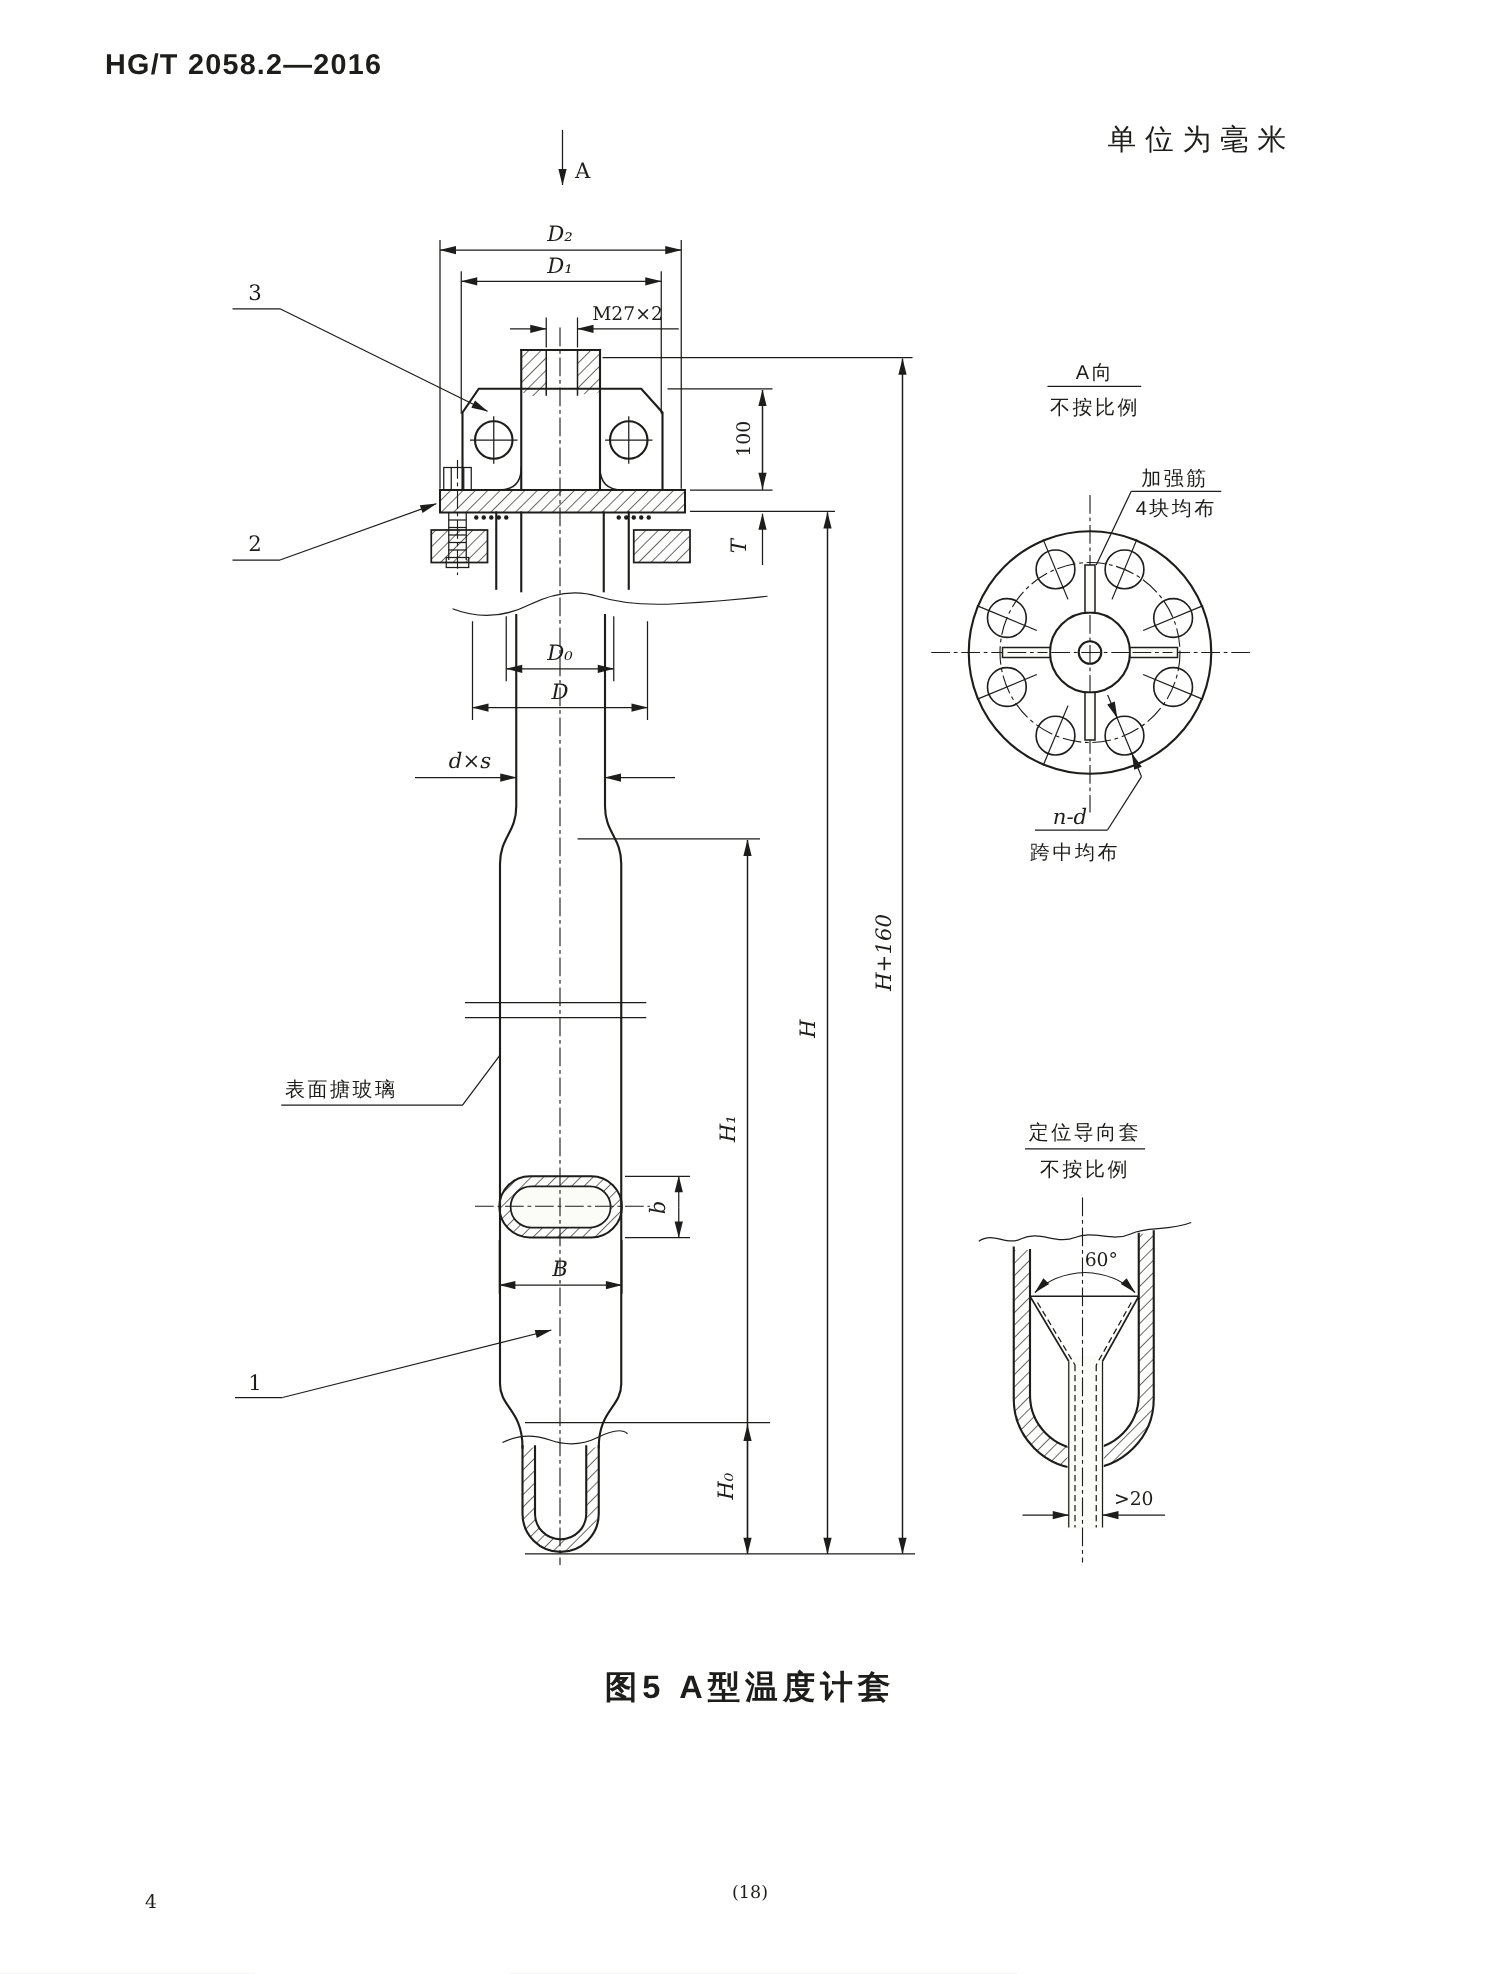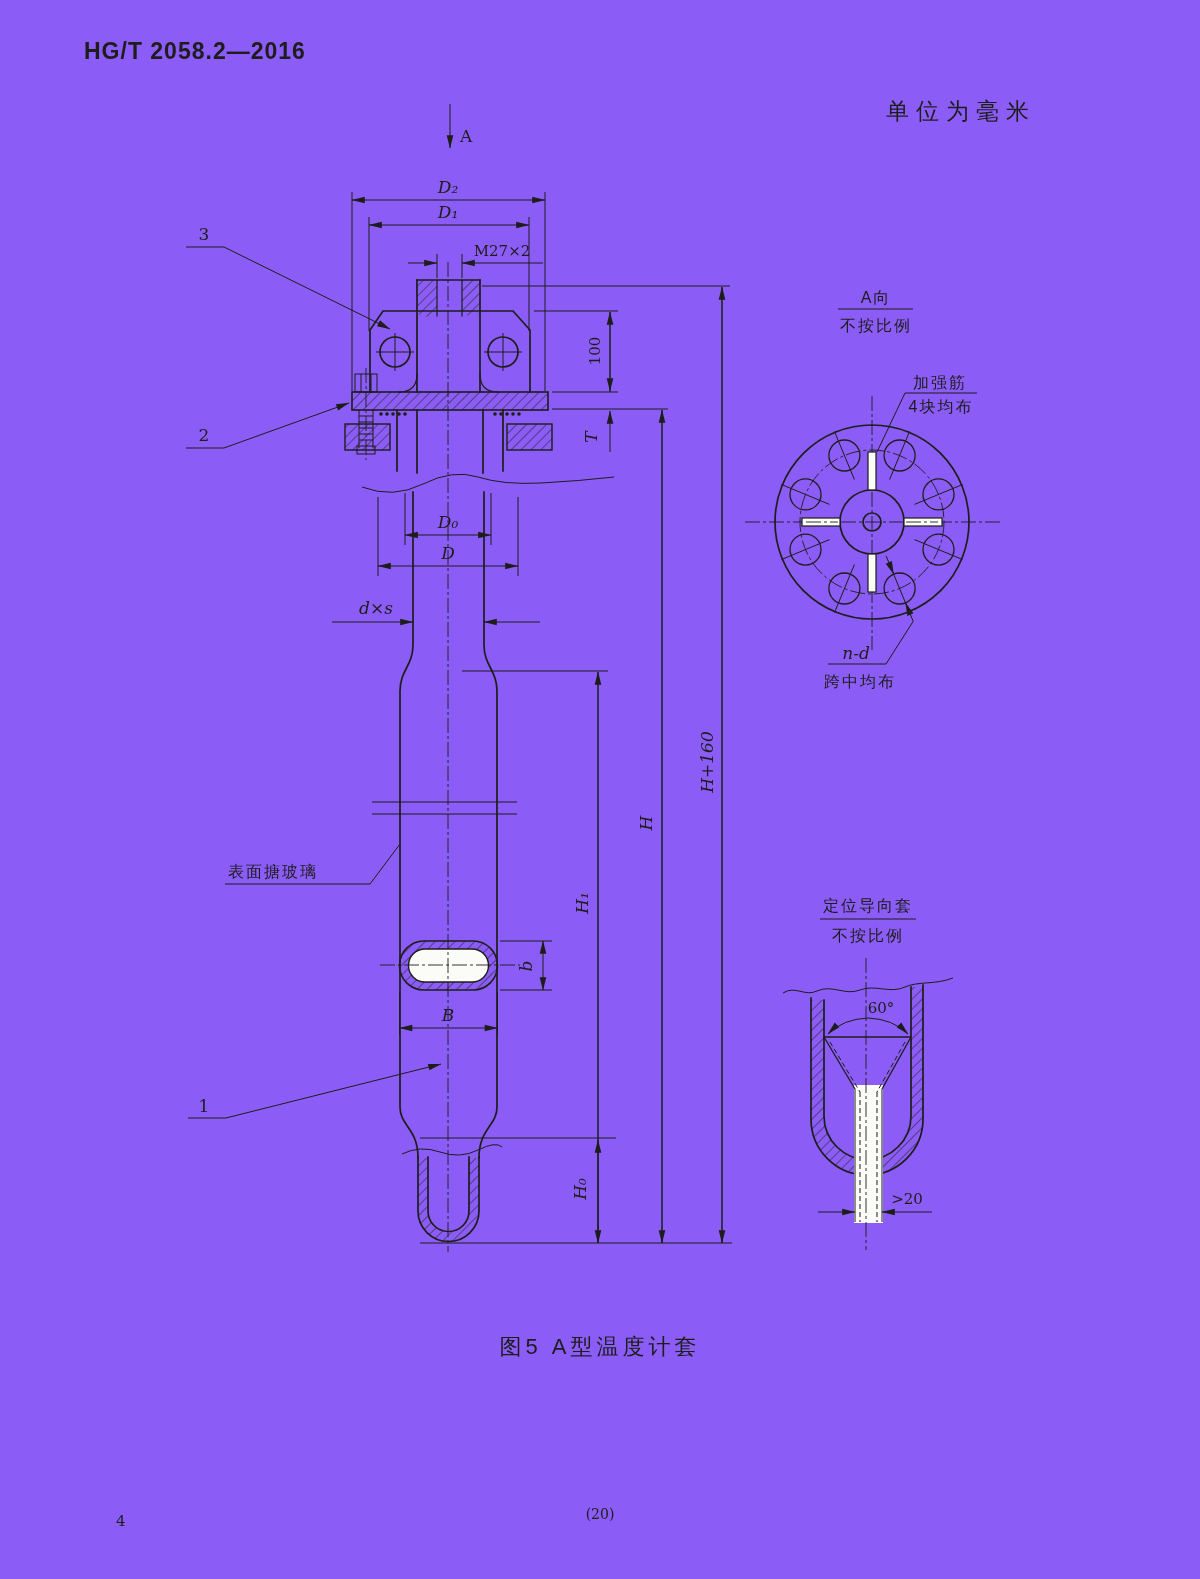--- a/index.html
+++ b/index.html
@@ -1,22 +1,22 @@
 <!DOCTYPE html>
 <html><head>
 <meta charset="utf-8">
 <style>
   html,body{margin:0;padding:0;background:#e8e8e4;}
-  .page{position:relative;width:1200px;height:1579px;background:#8b5cf6;color:#1d1d1b;
+  .page{position:relative;width:1200px;height:1579px;background:#ffffff;color:#1d1d1b;
         font-family:"Liberation Sans",sans-serif;overflow:hidden;}
   .hdr{position:absolute;left:84px;top:38px;font-size:23px;font-weight:bold;
        letter-spacing:1px;font-family:"Liberation Sans",sans-serif;}
   .units{position:absolute;left:886px;top:96px;font-size:23px;letter-spacing:7px;}
   .caption{position:absolute;left:0;top:1332px;width:100%;text-align:center;
-           font-size:22px;font-weight:normal;letter-spacing:4px;}
+           font-size:26px;font-weight:bold;letter-spacing:4px;}
   .pgnum{position:absolute;left:116px;top:1512px;font-size:15px;font-family:"DejaVu Serif",serif;}
   .shnum{position:absolute;left:0;top:1506px;width:1200px;text-align:center;font-size:14px;
          font-family:"DejaVu Serif",serif;}
   svg{position:absolute;left:0;top:0;}
   .ol{stroke:#1d1d1b;stroke-width:1.7;fill:none;stroke-linecap:square;}
   .tl{stroke:#1d1d1b;stroke-width:1;fill:none;}
   .cl{stroke:#1d1d1b;stroke-width:0.9;fill:none;stroke-dasharray:15 3 3 3;}
   .dim{stroke:#1d1d1b;stroke-width:1;fill:none;}
   .ti{font:italic 17px "DejaVu Serif",serif;fill:#1d1d1b;}
   .tn{font:15px "DejaVu Serif",serif;fill:#1d1d1b;}
@@ -324,14 +324,14 @@
       <g>
         <line class="dim" x1="818" y1="1212" x2="855" y2="1212" marker-end="url(#arr)"></line>
         <line class="dim" x1="932" y1="1212" x2="882" y2="1212" marker-end="url(#arr)"></line>
         <text class="tn" x="907" y="1204" text-anchor="middle">&gt;20</text>
       </g>
     </g>
   </svg>
 
   <div class="caption">图5  A型温度计套</div>
   <div class="pgnum">4</div>
-  <div class="shnum">(20)</div>
+  <div class="shnum">(18)</div>
 </div>
 
 </body></html>

